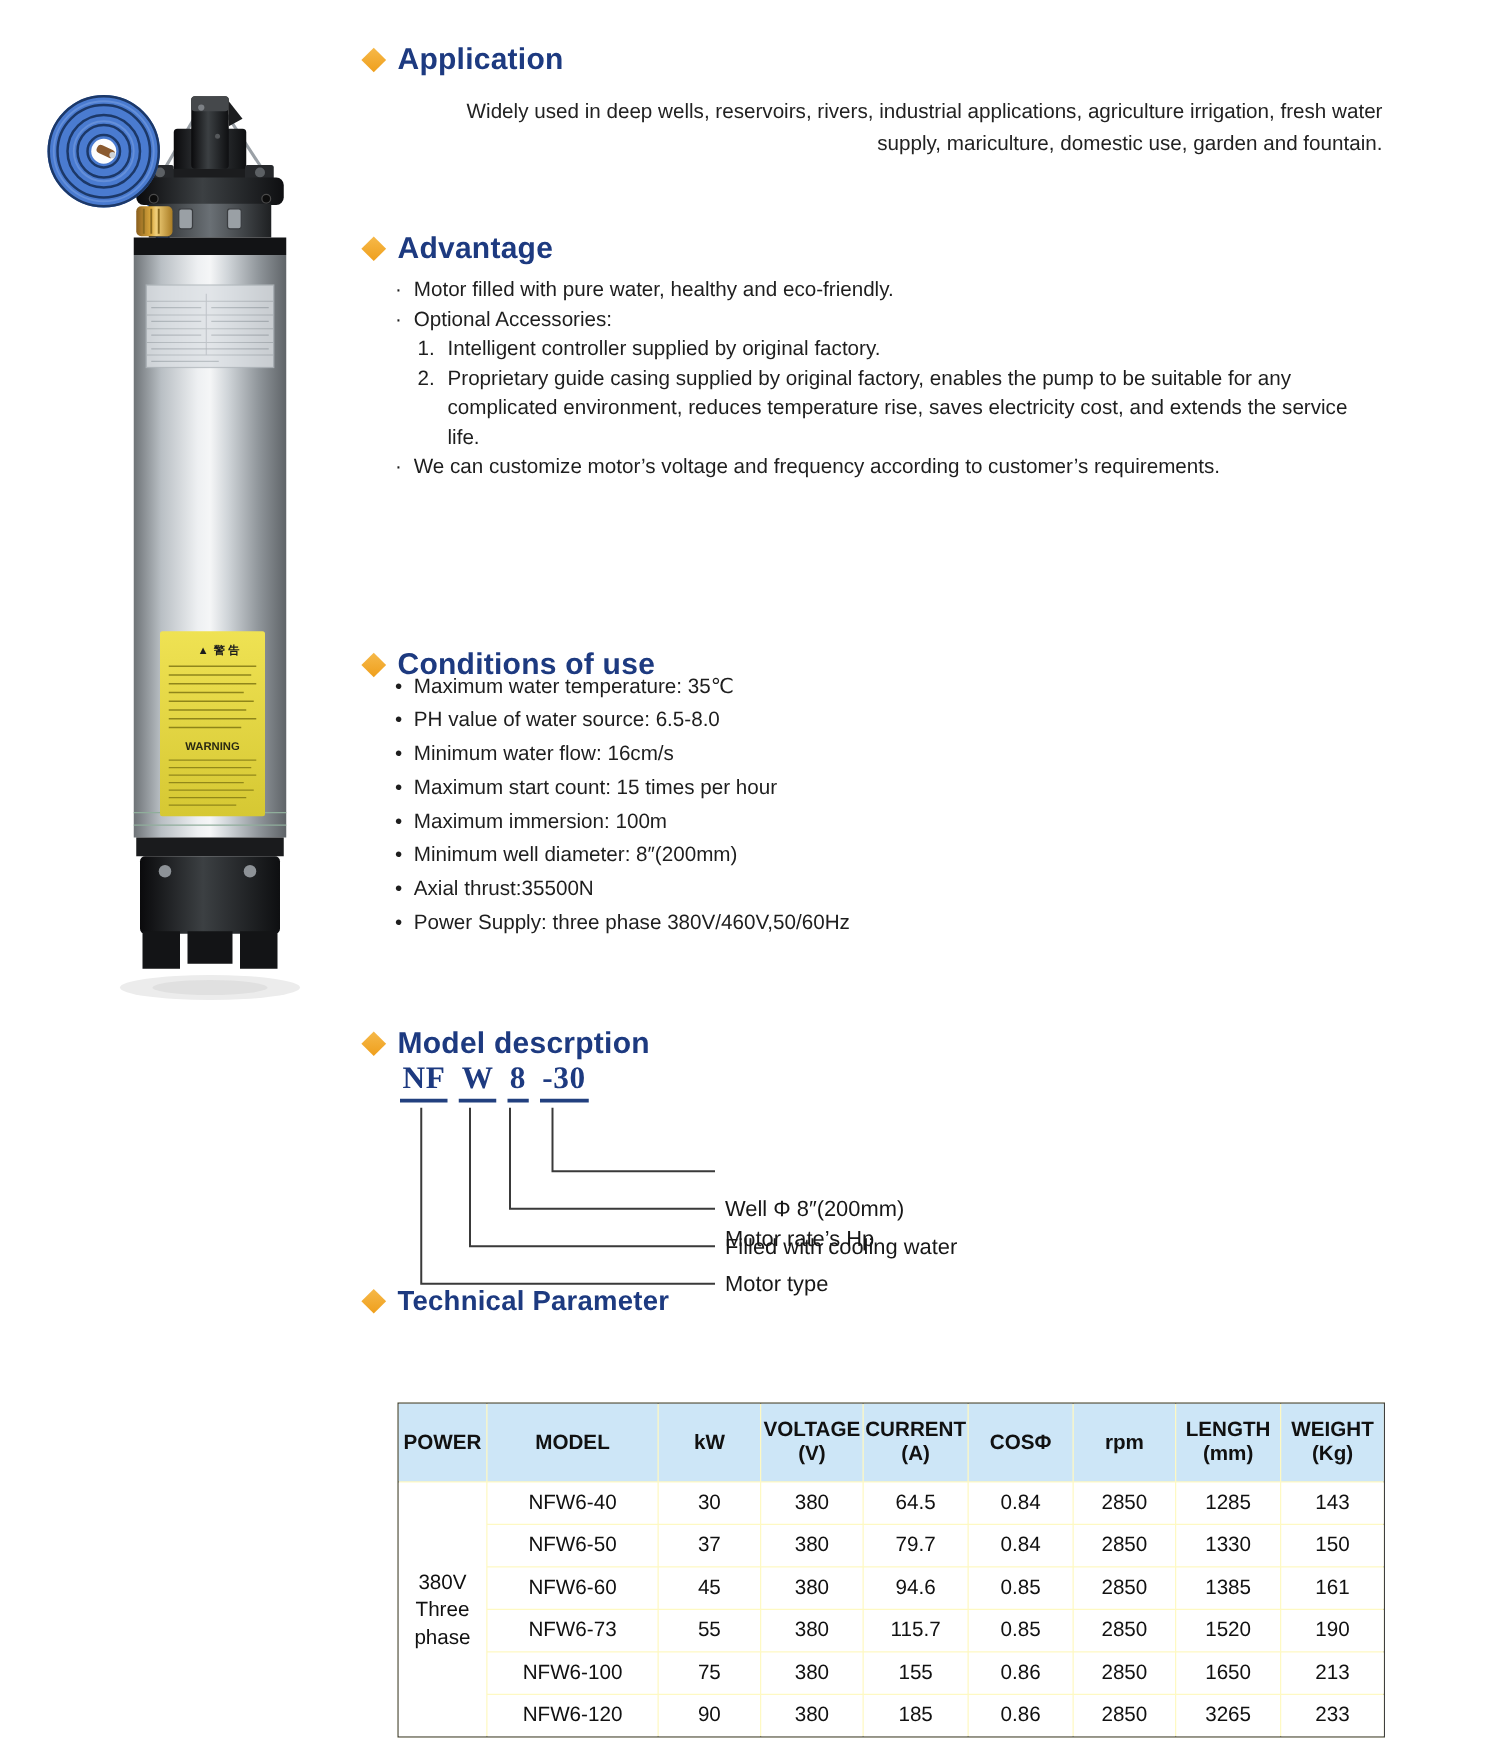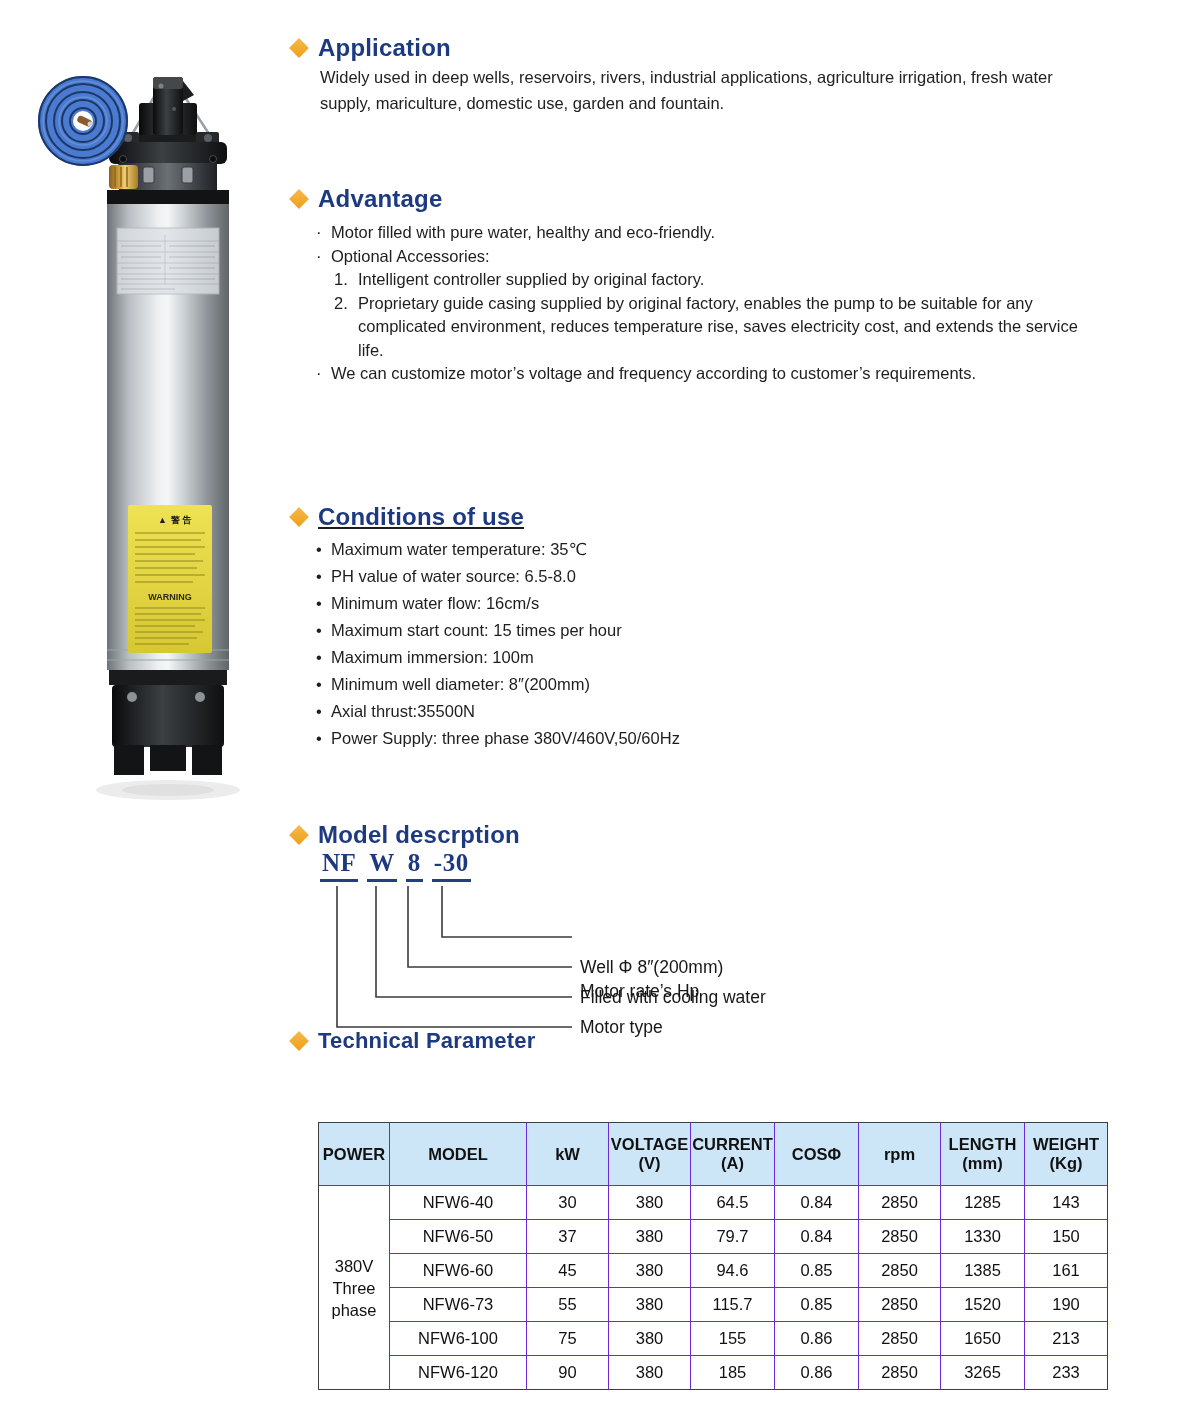--- a/index.html
+++ b/index.html
@@ -6,21 +6,21 @@
   .page{
     position:relative;width:1200px;height:1411px;background:#ffffff;
     font-family:"Liberation Sans","DejaVu Sans",sans-serif;color:#1c1c1c;overflow:hidden;
   }
   
   .sec-head{position:absolute;left:292px;display:flex;align-items:center;gap:12px;height:30px;}
   .diamond{width:14px;height:14px;background:linear-gradient(135deg,#f6b94a,#ef9f1c);transform:rotate(45deg);flex:0 0 14px;}
   .sec-title{font-size:24px;font-weight:bold;color:#1d3a80;letter-spacing:.2px;white-space:nowrap;}
   .sec-title.small{font-size:22px;}
   
-  .app-body{position:absolute;left:320px;top:64px;width:786px;font-size:16.5px;line-height:26px;color:#222;}
+  .app-body{position:absolute;left:320px;top:76px;width:786px;font-size:16.5px;line-height:26px;color:#222;text-align:right;}
   
   .adv-list{position:absolute;left:316px;top:221px;width:776px;}
   .adv-item{display:flex;font-size:16.5px;line-height:23.5px;color:#1e1e1e;}
   .adv-item .m{flex:0 0 15px;}
   .adv-item.num{padding-left:18px;}
   .adv-item.num .m{flex:0 0 24px;}
   
   .cond-list{position:absolute;left:316px;top:536px;width:700px;}
   .cond-item{display:flex;font-size:16.5px;line-height:27px;color:#1e1e1e;}
   .cond-item .m{flex:0 0 15px;}
@@ -32,21 +32,21 @@
   }
   .model-diagram{position:absolute;left:320px;top:886px;}
   .model-label{position:absolute;left:580px;font-size:17.5px;line-height:22px;color:#171717;white-space:nowrap;}
   .ml-0{top:980px;} .ml-1{top:956px;} .ml-2{top:986px;} .ml-3{top:1016px;}
   
   .ptable{
     position:absolute;left:318px;top:1122px;
     display:grid;
     grid-template-columns:70px 136px 81px 81px 83px 83px 81px 83px 82px;
     grid-template-rows:62px repeat(6,33px);
-    gap:1px;background:#6d28d9;border:1.5px solid #3f3f3f;
+    gap:1px;background:#fef9c3;border:1.5px solid #3f3f3f;
   }
   .cell{background:#fff;display:flex;flex-direction:column;align-items:center;justify-content:center;
         font-size:16.5px;color:#111;text-align:center;}
   .cell.th{background:#cde6f7;font-weight:bold;line-height:19px;}
   .cell.power{white-space:pre-line;line-height:22px;grid-row:2 / span 6;grid-column:1;}
   .hdr-host,.rows-host,.trow{display:contents;}
   
   .product{position:absolute;left:25px;top:55px;}
 </style>
 </head>
@@ -203,21 +203,21 @@
         <span class="m">2.</span>
         <span class="t">Proprietary guide casing supplied by original factory, enables the pump to be suitable for any complicated environment, reduces temperature rise, saves electricity cost, and extends the service life.</span>
       </div>
 
       <div class="adv-item dot">
         <span class="m">·</span>
         <span class="t">We can customize motor’s voltage and frequency according to customer’s requirements.</span>
       </div>
     </div>
 
-  <div class="sec-head" style="top:502px;text-decoration:underline;">
+  <div class="sec-head" style="top:517px;">
     <span class="diamond"></span>
     <span class="sec-title">Conditions of use</span>
   </div>
   <div class="cond-list">
 
       <div class="cond-item">
         <span class="m">•</span>
         <span class="t">Maximum water temperature: 35℃</span>
       </div>
 

